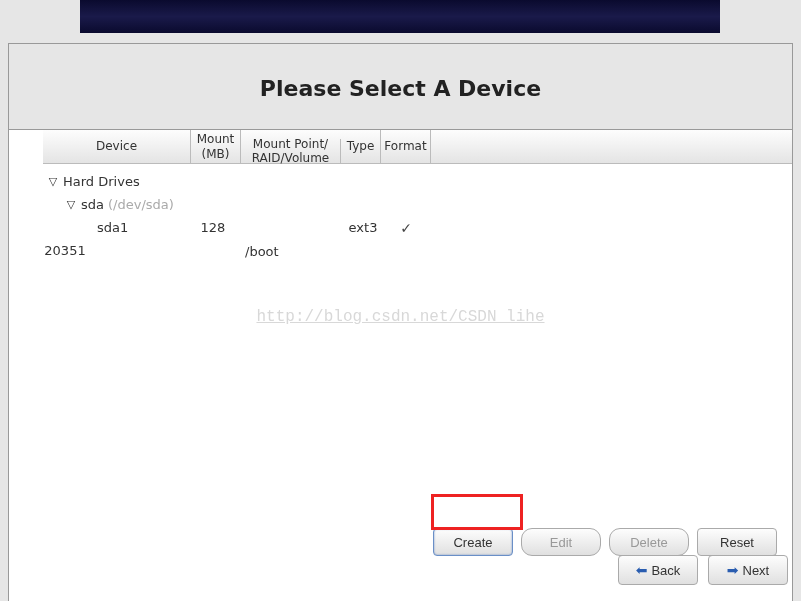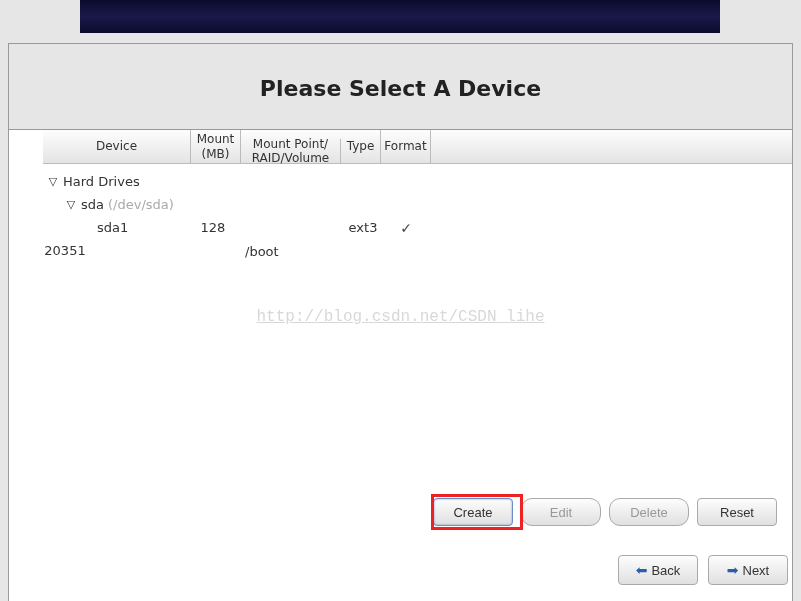--- a/index.html
+++ b/index.html
@@ -112,20 +112,21 @@
     .btn {
       min-width: 80px;
       height: 28px;
       background: linear-gradient(to bottom, #fdfdfd 0%, #e0e0e0 100%);
       border: 1px solid #aaa;
       border-radius: 4px;
       font-size: 13px;
       color: #333;
       padding: 0 14px;
       cursor: pointer;
+      margin-top: 30px;
     }
     .btn:disabled {
       color: #999;
       cursor: default;
       border-radius: 11px;
     }
     .btn-highlighted {
       border: 1px solid #6a8fc7;
       box-shadow: inset 0 0 2px #6a8fc7;
     }

